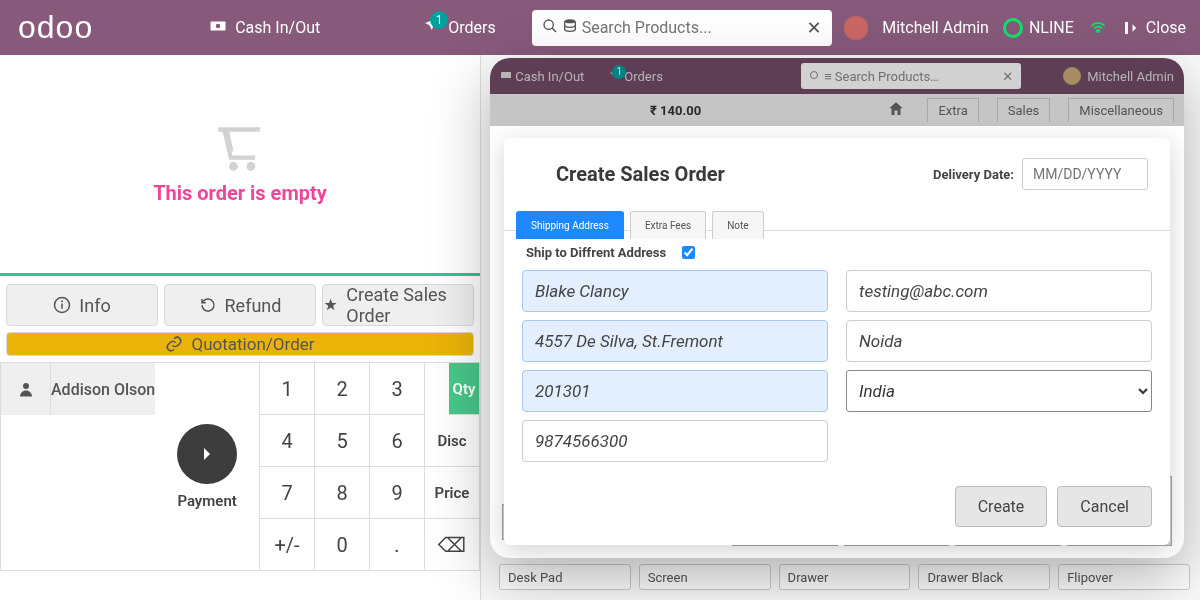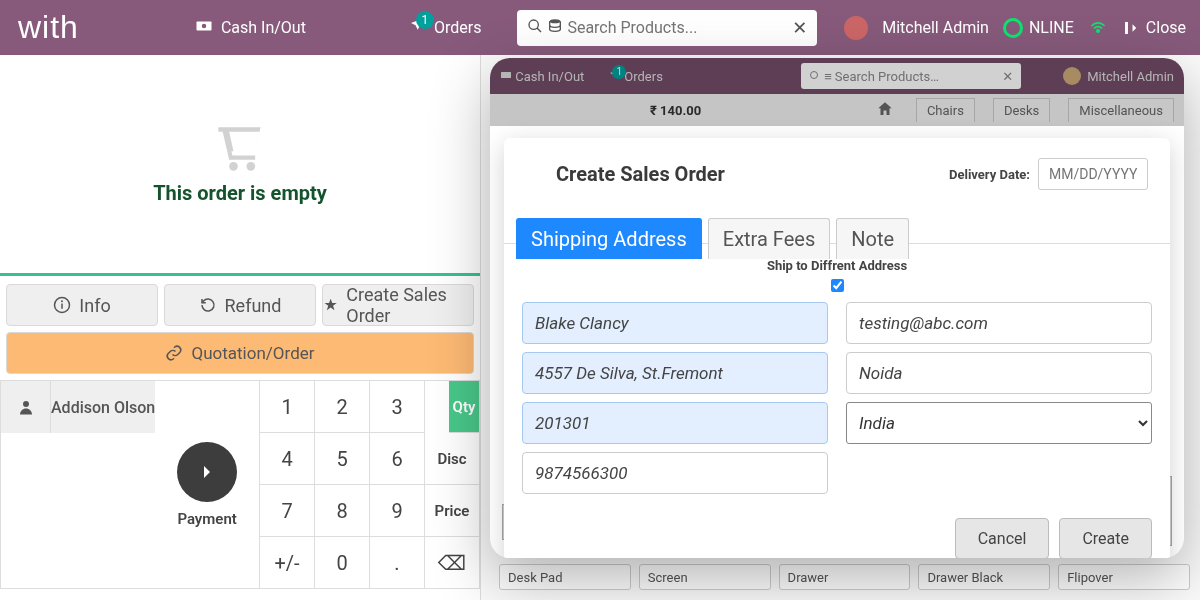--- a/index.html
+++ b/index.html
@@ -17,26 +17,26 @@
   .online-pill { display:flex; align-items:center; gap:6px; }
   .online-dot { width:20px; height:20px; border-radius:50%; border:3px solid #0de36e; }
   .wifi { color:#0de36e; font-size:18px; }
   .close-btn { display:flex; align-items:center; gap:6px; cursor:pointer; }
 
   
   .pos { display:flex; height:545px; background:#fff; position:absolute; top:55px; left:0; width:1200px; }
   .left-pane { width:480px; display:flex; flex-direction:column; background:#fff; }
   .empty-cart { flex:0 0 218px; display:flex; flex-direction:column; align-items:center; justify-content:center; color:#c1c1c1; }
   .cart-svg { width:52px; height:52px; fill:#d2d2d2; margin-bottom:6px; }
-  .empty-text { font-size:20px; font-weight:700; color:#14532d; }
+  .empty-text { font-size:20px; font-weight:700; color:#ec4899; }
   .green-line { height:3px; background:#34c38f; width:480px; }
   .action-row { display:flex; gap:6px; padding:8px 6px 6px; }
   .action-btn { flex:1; background:#efefef; border:1px solid #d9d9d9; border-radius:4px; height:42px; display:flex; align-items:center; justify-content:center; gap:8px; font-size:18px; color:#555; cursor:pointer; }
   .action-row2 { padding:0 6px 6px; }
-  .quote-btn { background:#fdba74; border:1px solid #d9d9d9; border-radius:4px; height:42px; display:flex; align-items:center; justify-content:center; gap:8px; font-size:17px; color:#555; cursor:pointer; width:100%; }
+  .quote-btn { background:#eab308; border:1px solid #d9d9d9; border-radius:4px; height:24px; display:flex; align-items:center; justify-content:center; gap:8px; font-size:17px; color:#555; cursor:pointer; width:100%; }
   .pad-area { display:flex; border-top:1px solid #ddd; }
   .pay-col { width:270px; border:1px solid #ddd; border-top:none; display:flex; }
   .cust-row { height:52px; display:flex; }
   .cust-btn { width:50px; background:#efefef; border-right:1px solid #ddd; display:flex; align-items:center; justify-content:center; color:#555; }
   .cust-name { flex:1; display:flex; align-items:center; justify-content:center; font-size:16px; color:#555; font-weight:500; background:#efefef; }
   .pay-big { flex:1; display:flex; flex-direction:column; align-items:center; justify-content:center; }
   .pay-circle { width:60px; height:60px; border-radius:50%; background:#3d3d3d; display:flex; align-items:center; justify-content:center; margin-bottom:8px; cursor:pointer; }
   .pay-circle svg { width:24px; height:24px; fill:#fff; }
   .pay-label { font-size:15px; color:#444; font-weight:600; }
   .num-grid { display:grid; grid-template-columns: 55px 55px 55px 55px; grid-template-rows: repeat(4, 52px); }
@@ -67,41 +67,41 @@
   .inner-prod { flex:1; background:#fff; border:1px solid #ccc; height:70px; display:flex; flex-direction:column; align-items:center; justify-content:flex-end; padding:4px; font-size:11px; color:#555; text-align:center; }
   .inner-pad { position:absolute; left:12px; bottom:18px; display:flex; gap:10px; font-size:16px; color:#555; }
   .inner-pad div { width:42px; height:36px; border:1px solid #ccc; display:flex; align-items:center; justify-content:center; background:#fff; }
 
   
   .modal { position:absolute; top:80px; left:14px; right:14px; background:#fff; border-radius:6px; box-shadow:0 6px 26px rgba(0,0,0,0.18); }
   .modal-head { display:flex; align-items:center; padding:20px 22px 12px; }
   .modal-title { font-size:20px; font-weight:700; color:#3a3a3a; margin-left:30px; }
   .deliv { margin-left:auto; display:flex; align-items:center; gap:8px; }
   .deliv-label { font-size:13px; font-weight:700; color:#444; }
-  .deliv-input { border:1px solid #ccc; border-radius:3px; height:32px; padding:0 10px; font-size:14px; color:#999; width:110px; }
+  .deliv-input { border:1px solid #ccc; border-radius:3px; height:32px; padding:0 10px; font-size:14px; color:#999; width:126px; }
   .tabs { display:flex; gap:6px; padding:0 12px; border-bottom:1px solid #ddd; }
-  .tab-btn { padding:8px 14px; font-size:20px; border:1px solid #ccc; border-bottom:none; border-radius:3px 3px 0 0; background:#f6f6f6; color:#555; position:relative; top:16px; cursor:pointer; }
+  .tab-btn { padding:8px 14px; font-size:10px; border:1px solid #ccc; border-bottom:none; border-radius:3px 3px 0 0; background:#f6f6f6; color:#555; position:relative; top:9px; cursor:pointer; }
   .tab-btn.active { background:#1e88ff; color:#fff; border-color:#1e88ff; }
   .modal-body { padding:8px 18px 16px; }
-  .ship-check { font-size:13px; font-weight:700; color:#444; display:flex; align-items:center; gap:6px; padding:6px 4px 10px;flex-direction:column; }
+  .ship-check { font-size:13px; font-weight:700; color:#444; display:flex; align-items:center; gap:16px; padding:6px 4px 10px; }
   .ship-check input { accent-color:#1e88ff; }
   .form-grid { display:grid; grid-template-columns:1fr 1fr; gap:8px 18px; }
   .finput { height:42px; border:1px solid #a7c9f1; background:#e3effe; border-radius:4px; padding:0 12px; font-size:17px; font-style:italic; color:#444; }
   .finput.req { border:1px solid #a7c9f1; background:#e3effe; }
   .finput.plain { background:#fff; border:1px solid #ccc; }
   .fselect { height:42px; border:1px solid #888; background:#fff; border-radius:3px; padding:0 8px; font-size:17px; font-style:italic; color:#333; }
   .modal-foot { display:flex; justify-content:flex-end; gap:10px; padding:8px 18px 18px; }
   .mbtn { padding:10px 22px; font-size:16px; border:1px solid #bbb; background:#e6e6e6; border-radius:4px; color:#444; cursor:pointer; }
   .icon-sm { width:18px; height:18px; }
 </style>
 </head>
 <body>
 
 <div class="topbar">
-  <div class="logo">with</div>
+  <div class="logo">odoo</div>
   <div class="top-btn">
     <span>
       <svg class="icon-sm" viewBox="0 0 24 24" fill="#fff">
           <rect x="2" y="6" width="20" height="12" rx="1"></rect>
           <circle cx="12" cy="12" r="3" fill="#875A7B"></circle>
         </svg>
     </span>
     <span>Cash In/Out</span>
   </div>
   <div class="top-btn" style="margin-left:70px;">
@@ -278,22 +278,22 @@
         <span>Mitchell Admin</span>
       </div>
     </div>
     <div class="inner-sub">
       <span class="inner-total" style="margin-left:150px;">₹ 140.00</span>
       <span class="home">
         <svg width="18" height="18" viewBox="0 0 24 24" fill="#666">
             <path d="M12 3l9 8h-3v9h-4v-6h-4v6H6v-9H3z"></path>
           </svg>
       </span>
-      <span class="tab">Chairs</span>
-      <span class="tab">Desks</span>
+      <span class="tab">Extra</span>
+      <span class="tab">Sales</span>
       <span class="tab">Miscellaneous</span>
     </div>
     <div class="inner-pad">
       <div>+/-</div>
       <div>0</div>
       <div>.</div>
       <div>⌫</div>
     </div>
     <div class="inner-prod-grid" style="left:230px;">
       <div class="inner-prod">
@@ -349,17 +349,17 @@
         <input class="finput req" value="4557 De Silva, St.Fremont" style="">
         <input class="finput plain" value="Noida" style="">
         <input class="finput req" value="201301" style="">
         <select class="fselect">
           <option>India</option>
         </select>
         <input class="finput plain" value="9874566300" style="">
       </div>
     </div>
     <div class="modal-foot">
+      <button class="mbtn">Create</button>
       <button class="mbtn">Cancel</button>
-      <button class="mbtn">Create</button>
     </div>
   </div>
 </div>
 
 </body></html>

